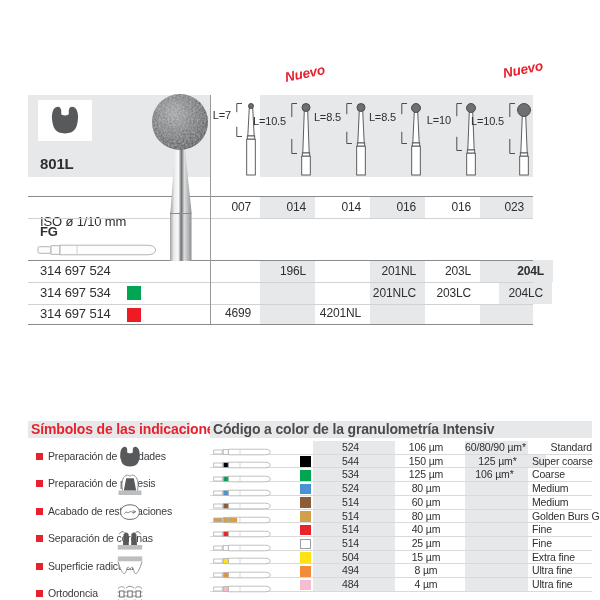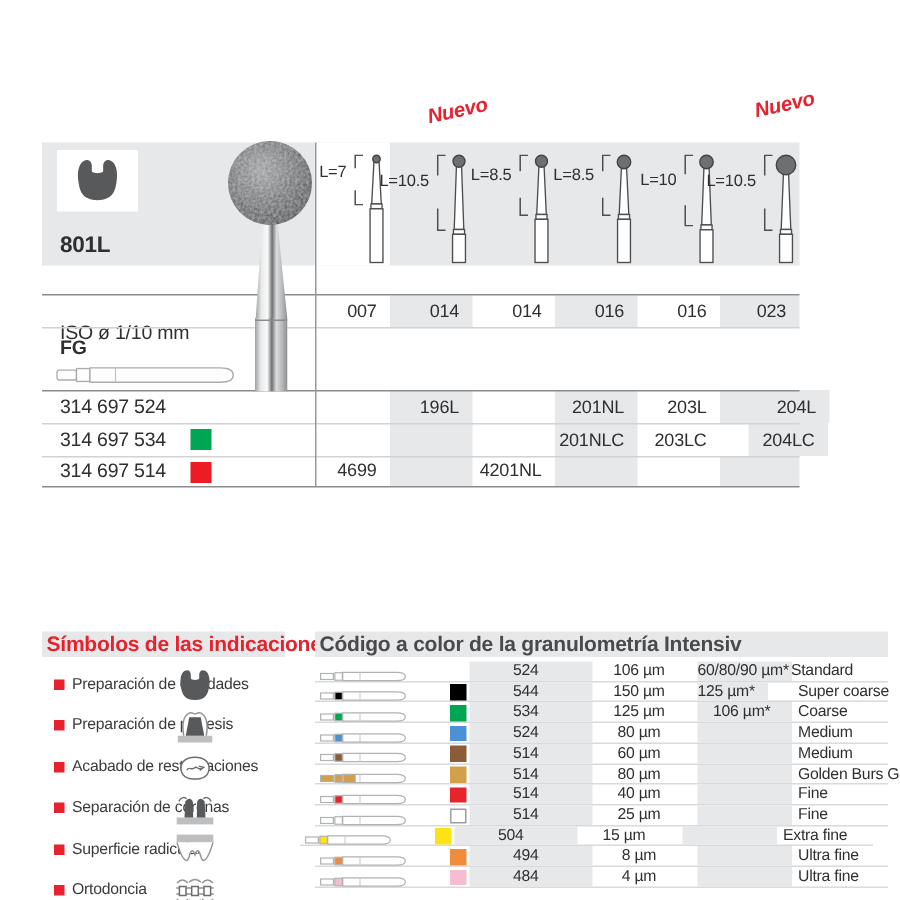--- a/index.html
+++ b/index.html
@@ -121,21 +121,21 @@
         <div class="cell" style="left:480px;top:197px;width:53px;height:21px;line-height:21px;background:#e7e8e9;">023</div>
         <div class="nuevo" style="left:496px;top:62px;">Nuevo</div>
       </div>
     <div id="order-rows">
         <div class="rowlabel" style="top:260px;height:22px;line-height:22px;">314 697 524</div>
         <div class="cell" style="left:210px;top:260px;width:50px;height:22px;line-height:22px;"></div>
         <div class="cell" style="left:260px;top:260px;width:55px;height:22px;line-height:22px;background:#e7e8e9;">196L</div>
         <div class="cell" style="left:315px;top:260px;width:55px;height:22px;line-height:22px;"></div>
         <div class="cell" style="left:370px;top:260px;width:55px;height:22px;line-height:22px;background:#e7e8e9;">201NL</div>
         <div class="cell" style="left:425px;top:260px;width:55px;height:22px;line-height:22px;">203L</div>
-        <div class="cell" style="left:480px;top:260px;width:73px;height:22px;line-height:22px;background:#e7e8e9;">204L</div>
+        <div class="cell" style="left:480px;top:260px;width:73px;height:22px;line-height:22px;background:#e7e8e9;font-weight:bold;">204L</div>
         <div class="rowlabel" style="top:282px;height:22px;line-height:22px;">314 697 534</div>
         <div class="abs" style="left:127px;top:285.5px;width:14px;height:14px;background:#00a651;"></div>
         <div class="cell" style="left:210px;top:282px;width:50px;height:22px;line-height:22px;"></div>
         <div class="cell" style="left:260px;top:282px;width:55px;height:22px;line-height:22px;background:#e7e8e9;"></div>
         <div class="cell" style="left:315px;top:282px;width:55px;height:22px;line-height:22px;"></div>
         <div class="cell" style="left:370px;top:282px;width:55px;height:22px;line-height:22px;background:#e7e8e9;">201NLC</div>
         <div class="cell" style="left:425px;top:282px;width:55px;height:22px;line-height:22px;">203LC</div>
         <div class="cell" style="left:499px;top:282px;width:53px;height:22px;line-height:22px;background:#e7e8e9;">204LC</div>
         <div class="rowlabel" style="top:304px;height:19.5px;line-height:19.5px;">314 697 514</div>
         <div class="abs" style="left:127px;top:307.5px;width:14px;height:14px;background:#ed1c24;"></div>
@@ -243,33 +243,33 @@
         <div class="gritrow" style="left:210px;top:441.00px;width:382px;height:13.72px;">
           <div class="abs" style="left:3px;top:1.6px;"><svg width="58" height="10" viewBox="0 0 58 10">
               <rect x="0.75" y="3" width="8.5" height="4" fill="#fff" stroke="#b0b2b4" stroke-width="0.8"></rect>
               <path d="M15.5,2.2 L51.5,2.2 Q57.25,2.2 57.25,5 Q57.25,7.8 51.5,7.8 L15.5,7.8 Z" fill="#fff" stroke="#b0b2b4" stroke-width="0.8"></path>
               <rect x="10.25" y="2.5" width="5" height="5" fill="#ffffff" stroke="#b0b2b4" stroke-width="0.8"></rect>
               <line x1="27" y1="2.2" x2="27" y2="7.8" stroke="#c6c8ca" stroke-width="0.7"></line>
             </svg></div>
           <div class="gcell" style="left:103px;width:82px;background:#e7e8e9;padding-right:7px;line-height:13.72px;">524</div>
           <div class="gcell" style="left:187px;width:58px;line-height:13.72px;">106 µm</div>
           <div class="gcell" style="left:255px;width:63px;background:#e7e8e9;padding-right:4px;line-height:13.72px;">60/80/90 µm*</div>
-          <div class="gcell" style="left:308px;width:60px;text-align:center;line-height:13.72px;">Standard</div>
+          <div class="gcell" style="left:322px;width:60px;text-align:right;line-height:13.72px;">Standard</div>
         </div>
         <div class="gritrow" style="left:210px;top:454.72px;width:382px;height:13.72px;">
           <div class="abs" style="left:3px;top:1.6px;"><svg width="58" height="10" viewBox="0 0 58 10">
               <rect x="0.75" y="3" width="8.5" height="4" fill="#fff" stroke="#b0b2b4" stroke-width="0.8"></rect>
               <path d="M15.5,2.2 L51.5,2.2 Q57.25,2.2 57.25,5 Q57.25,7.8 51.5,7.8 L15.5,7.8 Z" fill="#fff" stroke="#b0b2b4" stroke-width="0.8"></path>
               <rect x="10.25" y="2.5" width="5" height="5" fill="#000000" stroke="#b0b2b4" stroke-width="0.8"></rect>
               <line x1="27" y1="2.2" x2="27" y2="7.8" stroke="#c6c8ca" stroke-width="0.7"></line>
             </svg></div>
           <div class="abs" style="left:90px;top:1.6px;width:10.5px;height:10.5px;background:#000000;"></div>
           <div class="gcell" style="left:103px;width:82px;background:#e7e8e9;padding-right:7px;line-height:13.72px;">544</div>
           <div class="gcell" style="left:187px;width:58px;line-height:13.72px;">150 µm</div>
-          <div class="gcell" style="left:255px;width:47px;background:#e7e8e9;padding-right:16px;line-height:13.72px;">125 µm*</div>
+          <div class="gcell" style="left:255px;width:81px;background:#e7e8e9;padding-right:16px;line-height:13.72px;">125 µm*</div>
           <div class="gcell" style="left:322px;width:60px;text-align:left;line-height:13.72px;">Super coarse</div>
         </div>
         <div class="gritrow" style="left:210px;top:468.44px;width:382px;height:13.72px;">
           <div class="abs" style="left:3px;top:1.6px;"><svg width="58" height="10" viewBox="0 0 58 10">
               <rect x="0.75" y="3" width="8.5" height="4" fill="#fff" stroke="#b0b2b4" stroke-width="0.8"></rect>
               <path d="M15.5,2.2 L51.5,2.2 Q57.25,2.2 57.25,5 Q57.25,7.8 51.5,7.8 L15.5,7.8 Z" fill="#fff" stroke="#b0b2b4" stroke-width="0.8"></path>
               <rect x="10.25" y="2.5" width="5" height="5" fill="#00a651" stroke="#b0b2b4" stroke-width="0.8"></rect>
               <line x1="27" y1="2.2" x2="27" y2="7.8" stroke="#c6c8ca" stroke-width="0.7"></line>
             </svg></div>
           <div class="abs" style="left:90px;top:1.6px;width:10.5px;height:10.5px;background:#00a651;"></div>
@@ -337,21 +337,21 @@
               <path d="M15.5,2.2 L51.5,2.2 Q57.25,2.2 57.25,5 Q57.25,7.8 51.5,7.8 L15.5,7.8 Z" fill="#fff" stroke="#b0b2b4" stroke-width="0.8"></path>
               <rect x="10.25" y="2.5" width="5" height="5" fill="#ffffff" stroke="#b0b2b4" stroke-width="0.8"></rect>
               <line x1="27" y1="2.2" x2="27" y2="7.8" stroke="#c6c8ca" stroke-width="0.7"></line>
             </svg></div>
           <div class="abs" style="left:90px;top:1.6px;width:10.5px;height:10.5px;background:#ffffff;border:1px solid #9b9da0;box-sizing:border-box;"></div>
           <div class="gcell" style="left:103px;width:82px;background:#e7e8e9;padding-right:7px;line-height:13.72px;">514</div>
           <div class="gcell" style="left:187px;width:58px;line-height:13.72px;">25 µm</div>
           <div class="gcell" style="left:255px;width:63px;background:#e7e8e9;padding-right:4px;line-height:13.72px;"></div>
           <div class="gcell" style="left:322px;width:60px;text-align:left;line-height:13.72px;">Fine</div>
         </div>
-        <div class="gritrow" style="left:200px;top:550.76px;width:382px;height:13.72px;">
+        <div class="gritrow" style="left:210px;top:550.76px;width:382px;height:13.72px;">
           <div class="abs" style="left:3px;top:1.6px;"><svg width="58" height="10" viewBox="0 0 58 10">
               <rect x="0.75" y="3" width="8.5" height="4" fill="#fff" stroke="#b0b2b4" stroke-width="0.8"></rect>
               <path d="M15.5,2.2 L51.5,2.2 Q57.25,2.2 57.25,5 Q57.25,7.8 51.5,7.8 L15.5,7.8 Z" fill="#fff" stroke="#b0b2b4" stroke-width="0.8"></path>
               <rect x="10.25" y="2.5" width="5" height="5" fill="#ffe216" stroke="#b0b2b4" stroke-width="0.8"></rect>
               <line x1="27" y1="2.2" x2="27" y2="7.8" stroke="#c6c8ca" stroke-width="0.7"></line>
             </svg></div>
           <div class="abs" style="left:90px;top:1.6px;width:10.5px;height:10.5px;background:#ffe216;"></div>
           <div class="gcell" style="left:103px;width:82px;background:#e7e8e9;padding-right:7px;line-height:13.72px;">504</div>
           <div class="gcell" style="left:187px;width:58px;line-height:13.72px;">15 µm</div>
           <div class="gcell" style="left:255px;width:63px;background:#e7e8e9;padding-right:4px;line-height:13.72px;"></div>

